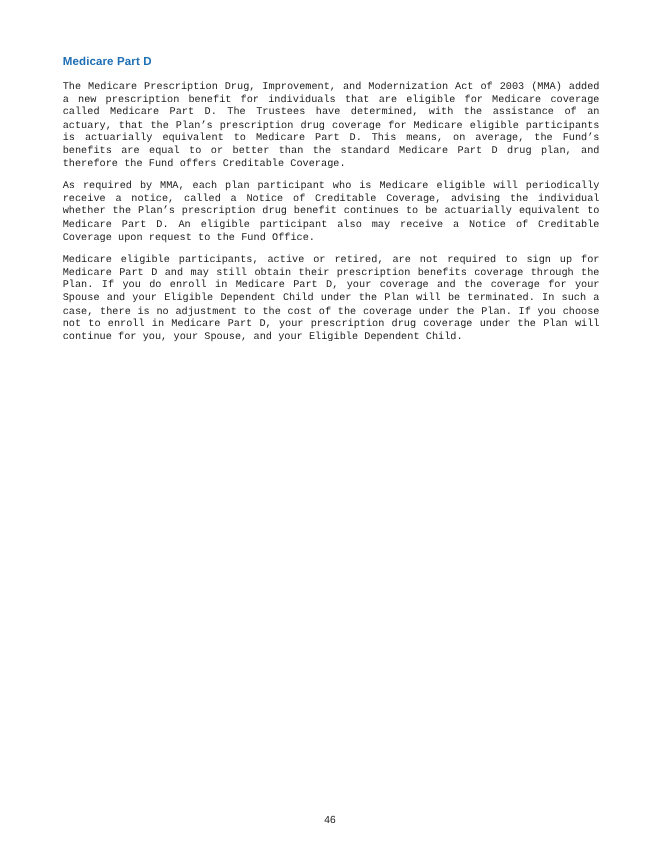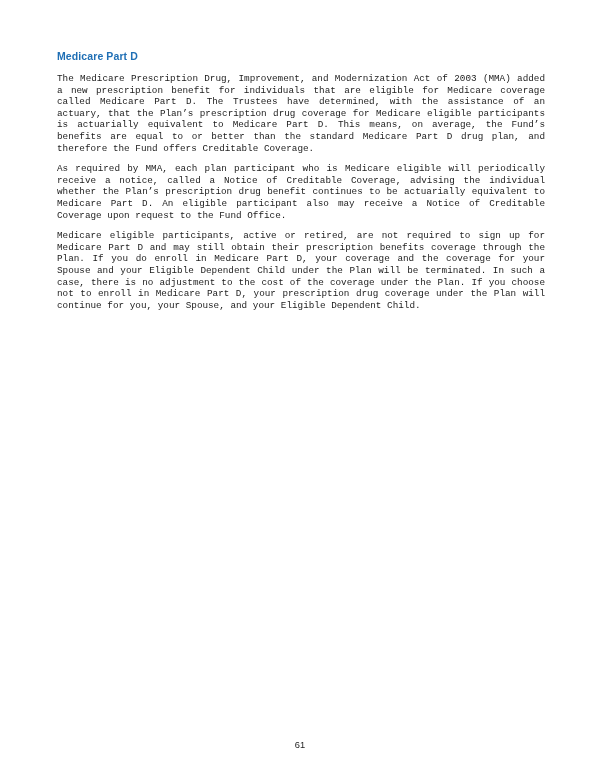--- a/index.html
+++ b/index.html
@@ -78,15 +78,15 @@
     <h2 class="section-heading">Medicare Part D</h2>
 
     <p class="para">The Medicare Prescription Drug, Improvement, and Modernization Act of 2003 (MMA) added a new prescription benefit for individuals that are eligible for Medicare coverage called Medicare Part D. The Trustees have determined, with the assistance of an actuary, that the Plan’s prescription drug coverage for Medicare eligible participants is actuarially equivalent to Medicare Part D. This means, on average, the Fund’s benefits are equal to or better than the standard Medicare Part D drug plan, and therefore the Fund offers Creditable Coverage.</p>
 
     <p class="para">As required by MMA, each plan participant who is Medicare eligible will periodically receive a notice, called a Notice of Creditable Coverage, advising the individual whether the Plan’s prescription drug benefit continues to be actuarially equivalent to Medicare Part D. An eligible participant also may receive a Notice of Creditable Coverage upon request to the Fund Office.</p>
 
     <p class="para">Medicare eligible participants, active or retired, are not required to sign up for Medicare Part D and may still obtain their prescription benefits coverage through the Plan. If you do enroll in Medicare Part D, your coverage and the coverage for your Spouse and your Eligible Dependent Child under the Plan will be terminated. In such a case, there is no adjustment to the cost of the coverage under the Plan. If you choose not to enroll in Medicare Part D, your prescription drug coverage under the Plan will continue for you, your Spouse, and your Eligible Dependent Child.</p>
 
   </div>
 
-  <div class="page-number">61</div>
+  <div class="page-number">46</div>
 
 </div>
 
 </body></html>

